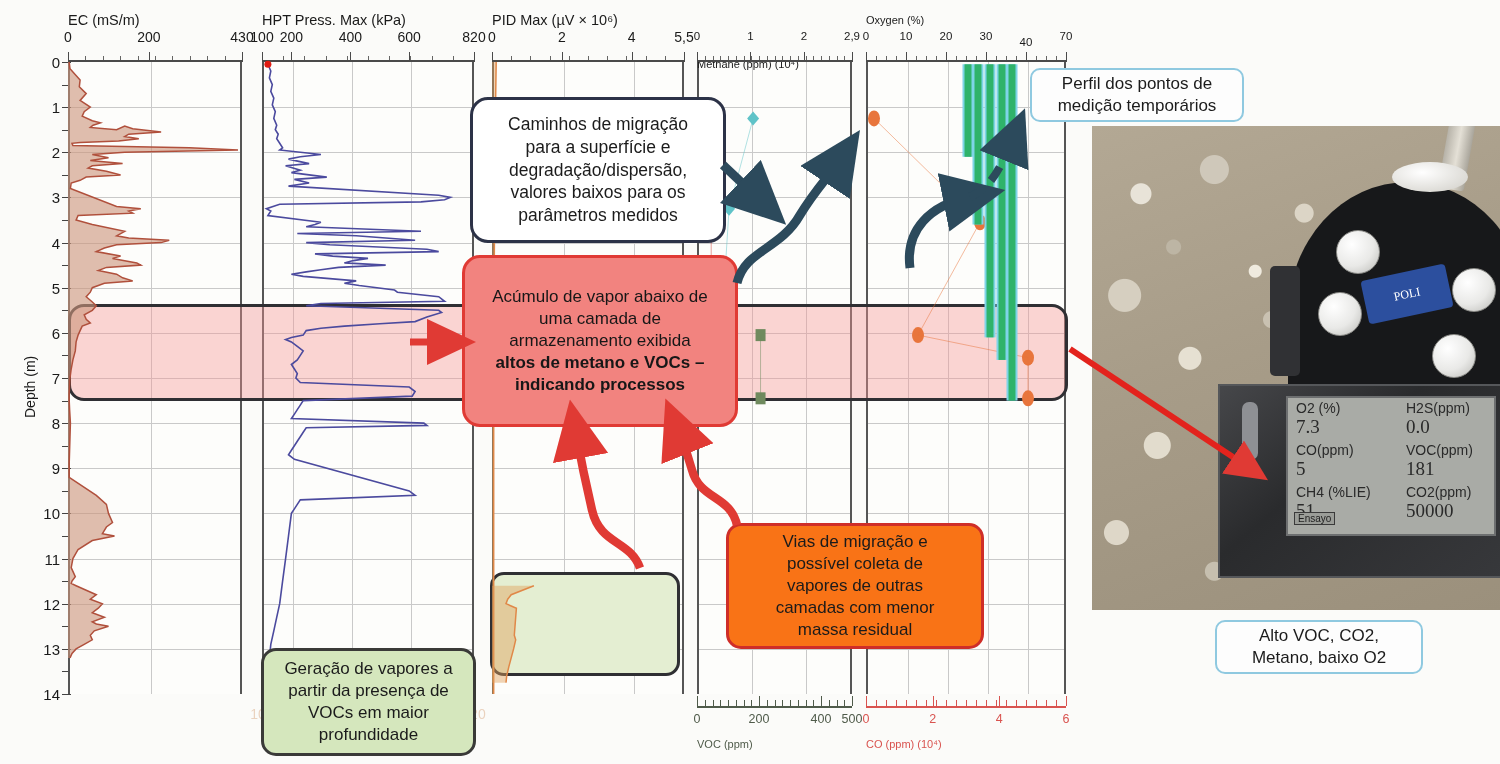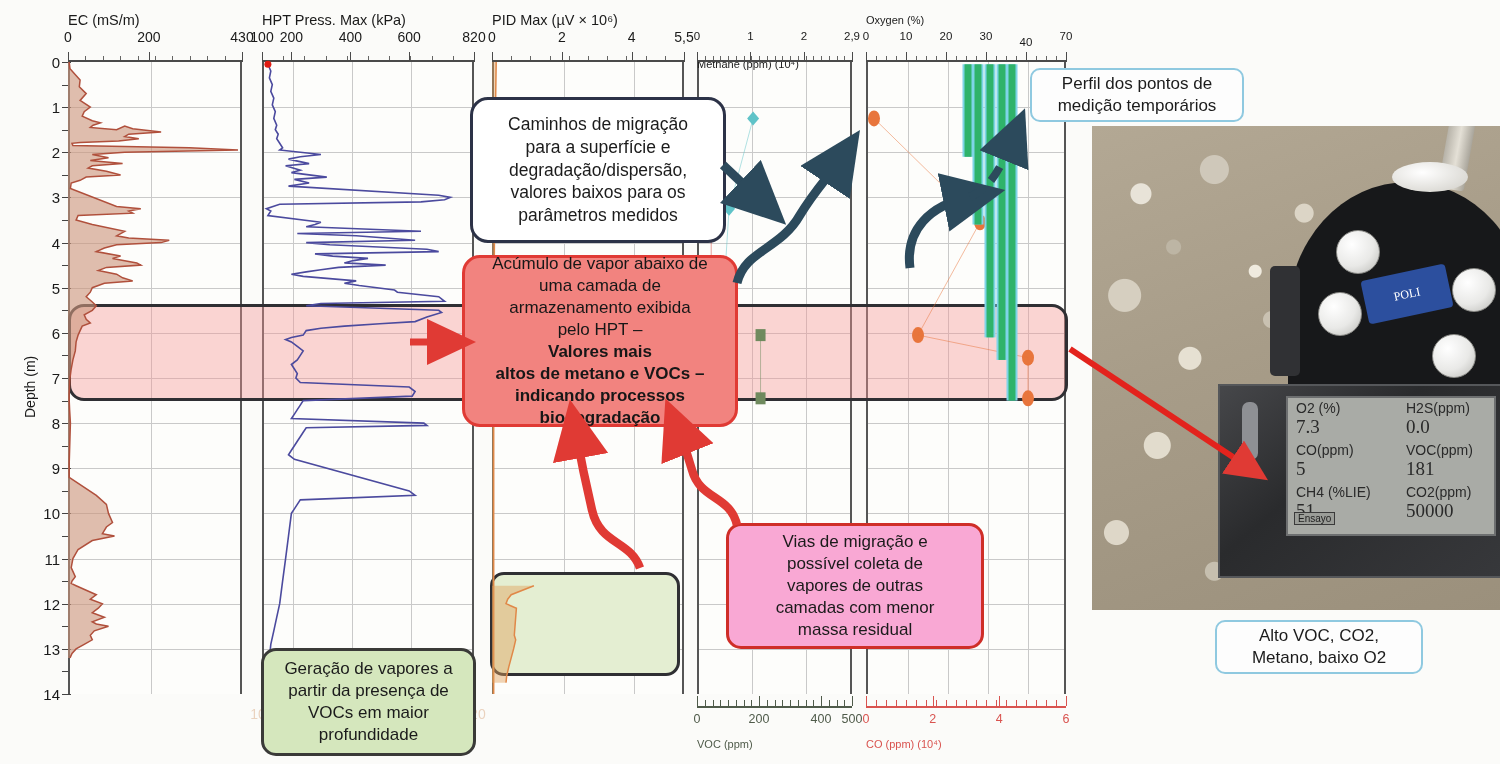--- a/index.html
+++ b/index.html
@@ -23,21 +23,21 @@
          transform:translateY(-50%);text-align:right;width:34px;}
   .ytick-mark{position:absolute;height:1px;width:9px;background:#444;}
   
   .callout{position:absolute;box-sizing:border-box;text-align:center;
            display:flex;align-items:center;justify-content:center;}
   .callout span{display:block;line-height:1.30;}
   .co-dark{background:#ffffff;border:3.5px solid #2c3247;border-radius:18px;
            font-size:17.5px;color:#1b1b1b;}
   .co-red{background:#f2837f;border:3.5px solid #e03a34;border-radius:18px;
           font-size:17px;color:#171717;}
-  .co-red2{background:#f9a8d4;border:3.5px solid #cf2e28;border-radius:15px;
+  .co-red2{background:#f97316;border:3.5px solid #cf2e28;border-radius:15px;
            font-size:17px;color:#1b1b1b;}
   .co-green{background:#d5e7bd;border:3.5px solid #3a3a38;border-radius:15px;
             font-size:17px;color:#1b1b1b;}
   .co-blue{background:#fdfdfd;border:2.5px solid #8fc9e0;border-radius:10px;
            font-size:17px;color:#1b1b1b;}
   .bold{font-weight:bold;}
   
   .band{position:absolute;background:rgba(244,150,150,.40);
         border:3px solid #2f2f33;border-radius:16px;box-sizing:border-box;}
   .greenbox{position:absolute;background:#e4eed2;border:3px solid #2f2f33;
@@ -526,24 +526,22 @@
     <span>valores baixos para os</span>
     <span>parâmetros medidos</span>
   </div>
 </div>
 
 <div class="callout co-red" style="left:462px;top:255px;width:276px;height:172px;">
   <div>
     <span>Acúmulo de vapor abaixo de</span>
     <span>uma camada de</span>
     <span>armazenamento exibida</span>
-    <span><span>pelo HPT – </span><b>Valores mais</b></span>
     <span class="bold">altos de metano e VOCs –</span>
     <span class="bold">indicando processos</span>
-    <span class="bold">biodegradação</span>
   </div>
 </div>
 
 <div class="callout co-red2" style="left:726px;top:523px;width:258px;height:126px;">
   <div>
     <span>Vias de migração e</span>
     <span>possível coleta de</span>
     <span>vapores de outras</span>
     <span>camadas com menor</span>
     <span>massa residual</span>

